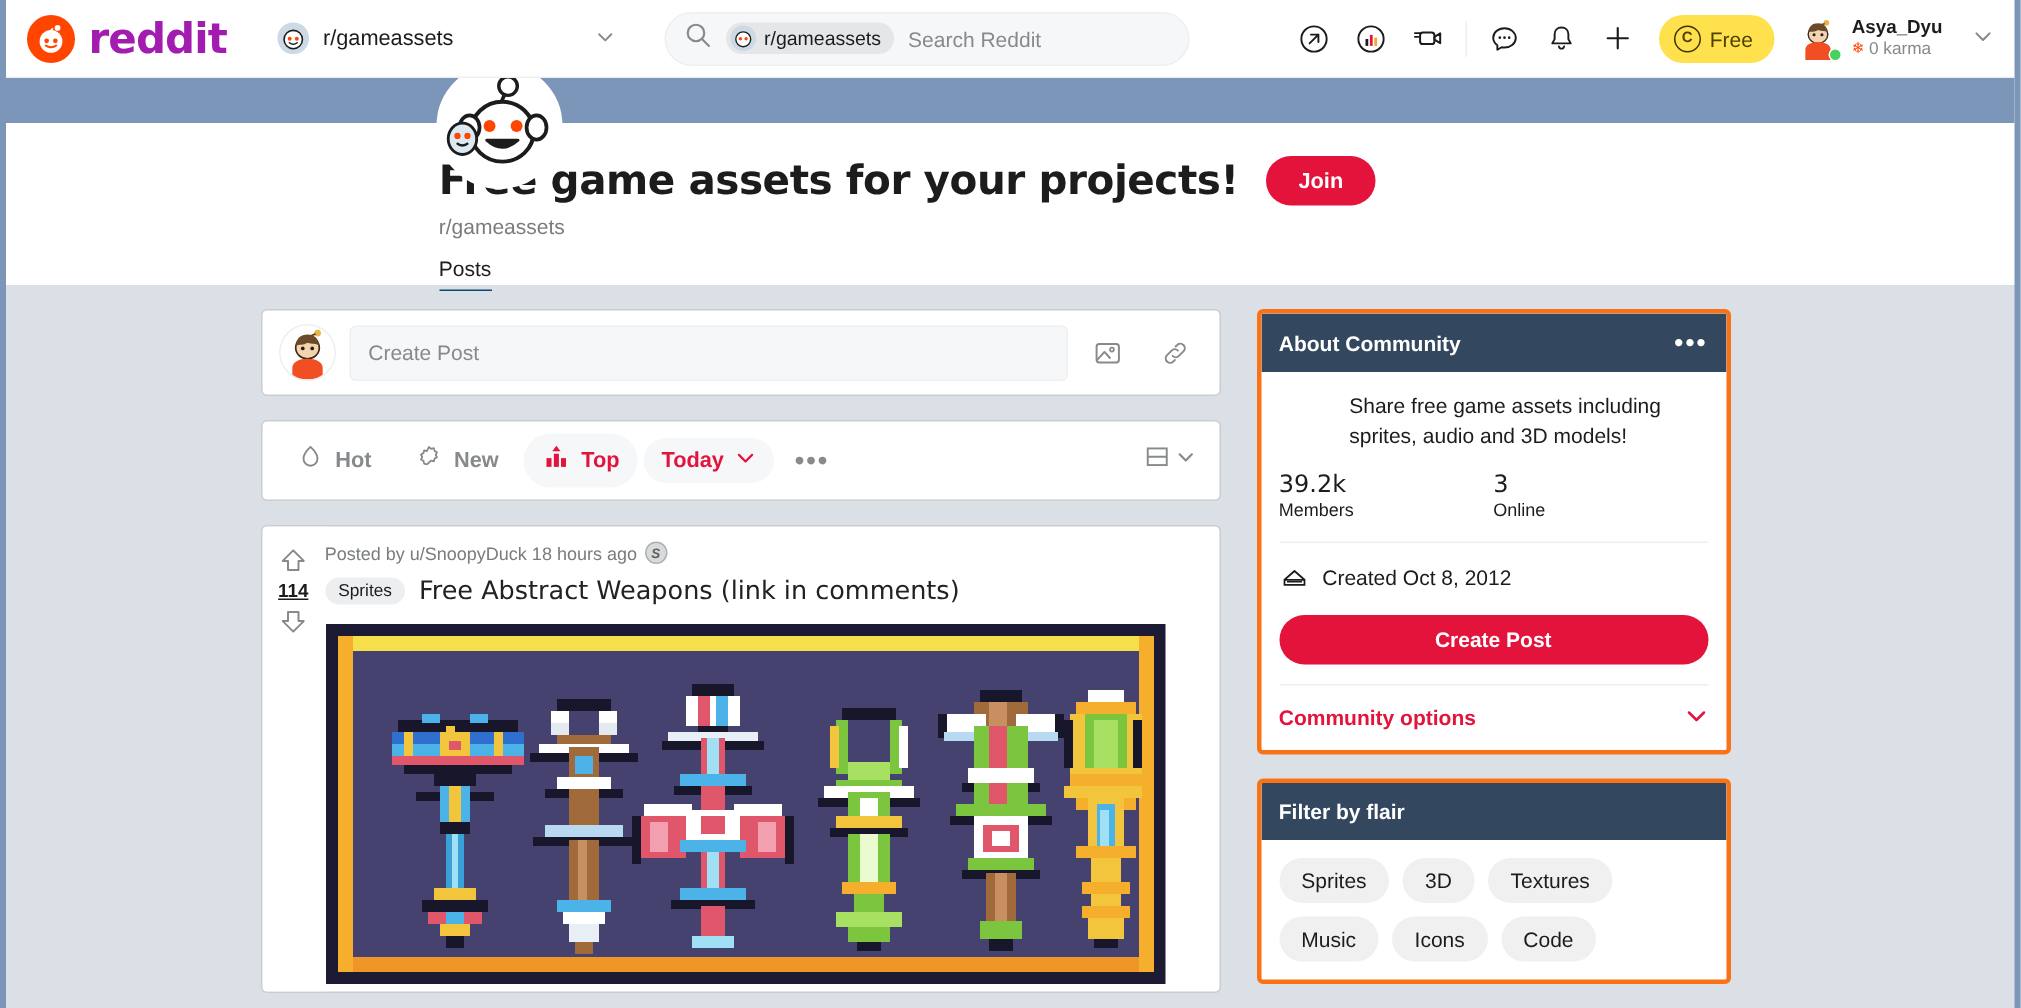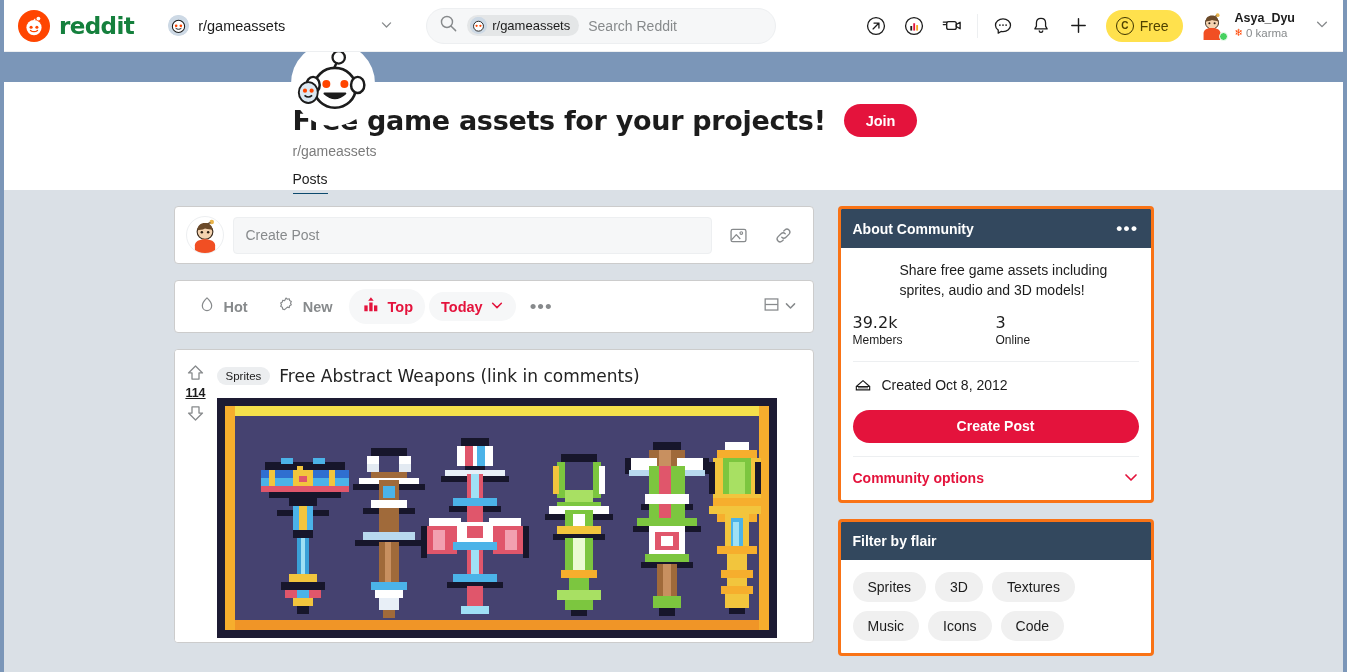--- a/index.html
+++ b/index.html
@@ -16,21 +16,21 @@
   .topnav{
     height:52px; background:#fff; display:flex; align-items:center;
     border-bottom:1px solid #edeff1; position:relative; z-index:30;
   }
   .nav-left{ display:flex; align-items:center; padding-left:14px; flex:0 0 auto; }
   .reddit-logo{ display:flex; align-items:center; gap:9px; }
   .logo-circle{
     width:32px;height:32px;border-radius:50%;background:#ff4500;
     display:flex;align-items:center;justify-content:center;position:relative;flex:0 0 auto;
   }
-  .logo-wordmark{ font-size:23px; font-weight:700; letter-spacing:-0.6px; color:#15803d; font-family:"DejaVu Sans",sans-serif;}
+  .logo-wordmark{ font-size:28px; font-weight:700; letter-spacing:-0.6px; color:#a21caf; font-family:"DejaVu Sans",sans-serif;}
   .sub-pill{ display:flex; align-items:center; gap:9px; margin-left:34px; }
   .sub-snoo{
     width:21px;height:21px;border-radius:50%;background:#cdd9e5;flex:0 0 auto;
     display:flex;align-items:center;justify-content:center;overflow:hidden;
   }
   .sub-name{ font-size:14.5px; color:#1c1c1c; }
   .chev{ color:#878a8c; margin-left:86px; font-size:13px; }
 
   
   .search-wrap{ flex:0 0 auto; margin-left:33px; }
@@ -440,20 +440,24 @@
         </span>
         <span class="votecount">114</span>
         <span class="arrow">
           <svg width="21" height="21" viewBox="0 0 24 24">
             <path d="M12 19.5 L20 11.5 H16 V4.5 H8 V11.5 H4 Z" stroke="#878a8c" stroke-width="1.5" fill="none" stroke-linejoin="round"></path>
           </svg>
         </span>
       </div>
 
       <div class="postbody">
+        <div class="postmeta">
+          <span>Posted by u/SnoopyDuck 18 hours ago</span>
+          <span class="award-ic">S</span>
+        </div>
 
         <div class="posttitle-row">
           <span class="flair">Sprites</span>
           <span class="posttitle">Free Abstract Weapons (link in comments)</span>
         </div>
 
         <div class="postimg-wrap">
           
           <svg width="560" height="240" viewBox="0 0 280 120" shape-rendering="crispEdges">
             <rect x="0" y="0" width="280" height="120" fill="#1d1b33"></rect>

